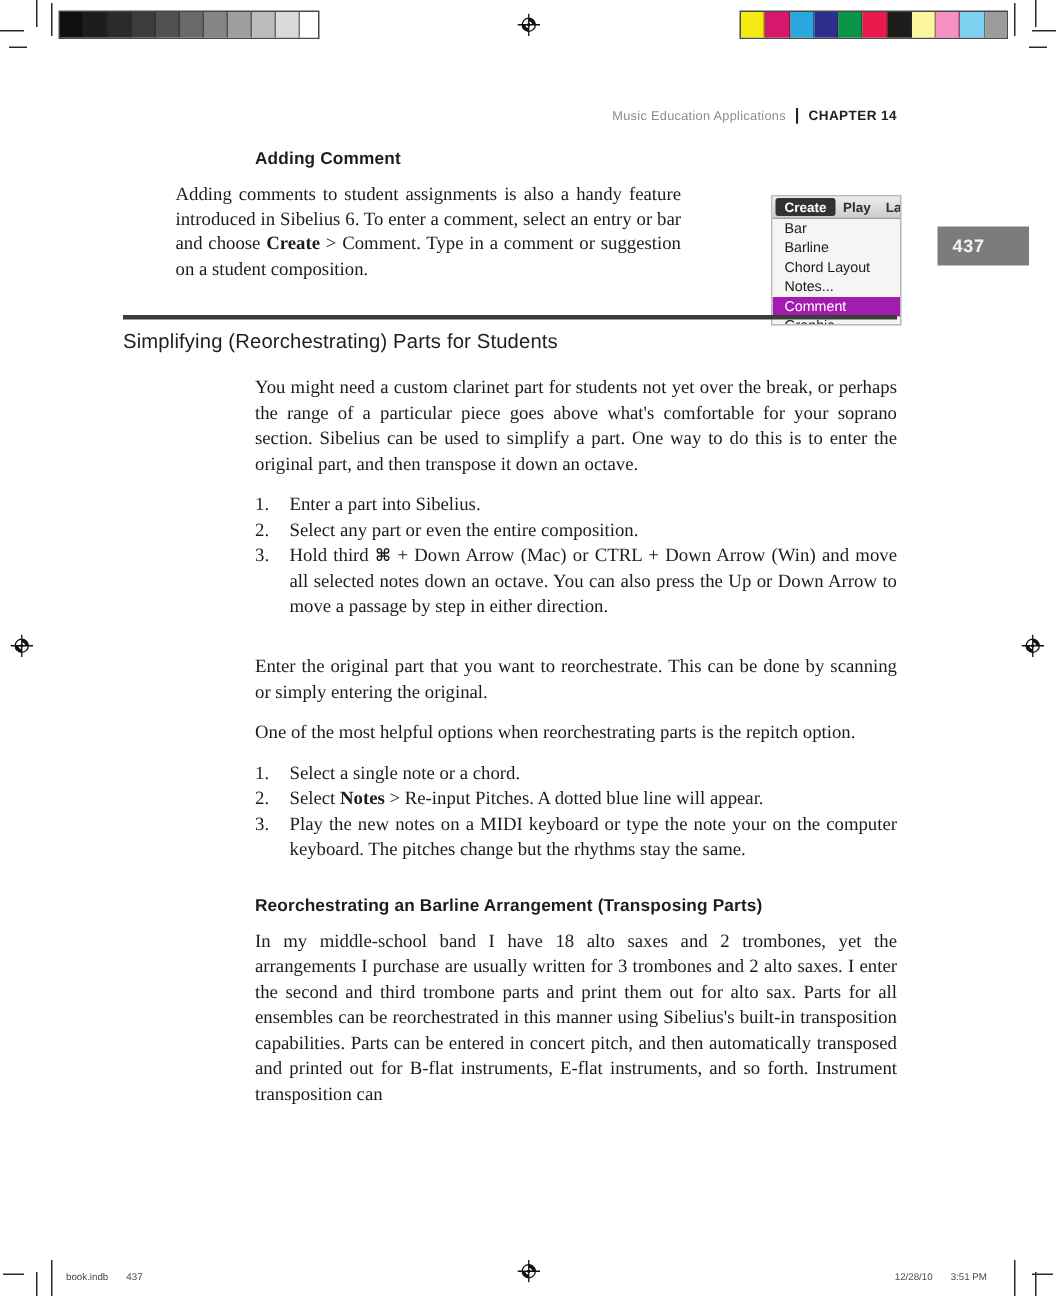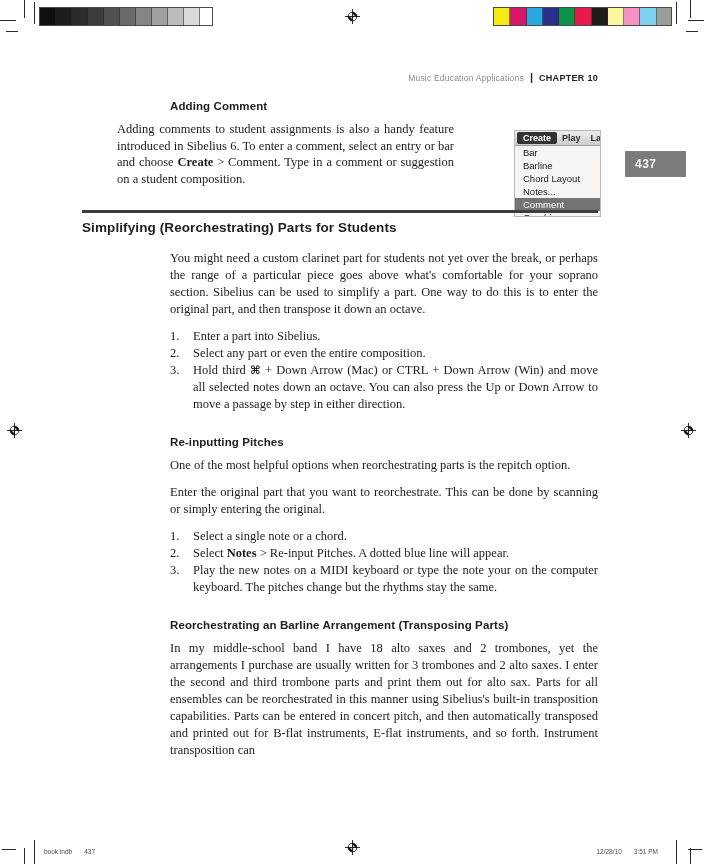--- a/index.html
+++ b/index.html
@@ -27,24 +27,24 @@
   
   .menu-shot{position:absolute;left:514px;top:130px;width:87px;height:87px;overflow:hidden;
              font-family:"Liberation Sans","DejaVu Sans",sans-serif;
              border:1px solid #b9b9b9;box-sizing:border-box;background:#f4f3f1;}
   .menu-bar{height:14px;background:linear-gradient(#ececec,#cdcdcd);border-bottom:1px solid #9e9e9e;
             display:flex;align-items:center;white-space:nowrap;}
   .menu-bar .mtab{font-size:9px;font-weight:bold;color:#2e2e2e;padding:0 5px;}
   .menu-bar .mtab.active{background:#323232;color:#fff;border-radius:2px;margin-left:2px;padding:1px 6px;}
   .menu-list{background:#f6f5f3;}
   .menu-item{font-size:9.5px;line-height:13px;padding-left:8px;color:#1b1b1b;white-space:nowrap;}
-  .menu-item.selected{background:#737373;color:#ffffff;}
+  .menu-item.selected{background:#a21caf;color:#ffffff;}
   
   .article{position:absolute;left:82px;top:100px;width:516px;}
-  h2.section{font-family:"Liberation Sans","DejaVu Sans",sans-serif;font-weight:bold;
+  h2.section{font-family:"Liberation Sans","DejaVu Sans",sans-serif;font-weight:normal;
              font-size:13.5px;color:#1e1e1e;margin:7px 0 0 0;letter-spacing:.1px;}
   h3.sub{font-family:"Liberation Sans","DejaVu Sans",sans-serif;font-weight:bold;
          font-size:11.5px;color:#1e1e1e;margin:0 0 9px 88px;letter-spacing:.1px;}
   p.body{font-size:12.5px;line-height:17px;text-align:justify;margin:0 0 10px 88px;width:428px;}
   p.body.narrow{width:337px;line-height:16.5px;margin-left:35px;}
   .rule{height:3px;background:#3c3c3c;margin:23px 0 0 0;width:516px;}
   .numlist{margin:0 0 10px 88px;width:428px;font-size:12.5px;line-height:17px;}
   .numlist .li{display:flex;}
   .numlist .num{width:23px;flex-shrink:0;}
   .numlist .li-text{flex:1;text-align:justify;}
@@ -143,21 +143,21 @@
         <circle cx="12" cy="12" r="7" fill="none" stroke="#111" stroke-width="1.4"></circle>
         <path d="M12 5 A7 7 0 0 1 19 12 L15.5 12 A3.5 3.5 0 0 0 12 8.5 Z" fill="#111"></path>
         <path d="M12 19 A7 7 0 0 1 5 12 L8.5 12 A3.5 3.5 0 0 0 12 15.5 Z" fill="#111"></path>
         <circle cx="12" cy="12" r="1.8" fill="#111"></circle>
       </svg>
   </div>
 
   <div class="running-head">
     <span class="sec">Music Education Applications</span>
     <span class="bar">|</span>
-    <span class="chap">CHAPTER 10</span>
+    <span class="chap">CHAPTER 14</span>
   </div>
 
   <div class="page-tab">437</div>
 
   <div class="menu-shot">
     <div class="menu-bar">
       <span class="mtab active">Create</span>
       <span class="mtab">Play</span>
       <span class="mtab">Layout</span>
     </div>
@@ -190,23 +190,22 @@
         <span class="num">2.</span>
         <span class="li-text">Select any part or even the entire composition.</span>
       </div>
       <div class="li">
         <span class="num">3.</span>
         <span class="li-text"><span>Hold third </span><span class="cmd">⌘</span><span> + Down Arrow (Mac) or CTRL + Down Arrow (Win) and move all selected notes down an octave. You can also press the Up or Down Arrow to move a passage by step in either direction.</span></span>
       </div>
     </div>
     <div class="gap13"></div>
 
-    <h3 class="sub">Re-inputting Pitches</h3>
+    <p class="body">Enter the original part that you want to reorchestrate. This can be done by scanning or simply entering the original.</p>
     <p class="body">One of the most helpful options when reorchestrating parts is the repitch option.</p>
-    <p class="body">Enter the original part that you want to reorchestrate. This can be done by scanning or simply entering the original.</p>
     <div class="numlist">
       <div class="li">
         <span class="num">1.</span>
         <span class="li-text">Select a single note or a chord.</span>
       </div>
       <div class="li">
         <span class="num">2.</span>
         <span class="li-text"><span>Select </span><span class="b">Notes</span><span> &gt; Re-input Pitches. A dotted blue line will appear.</span></span>
       </div>
       <div class="li">

